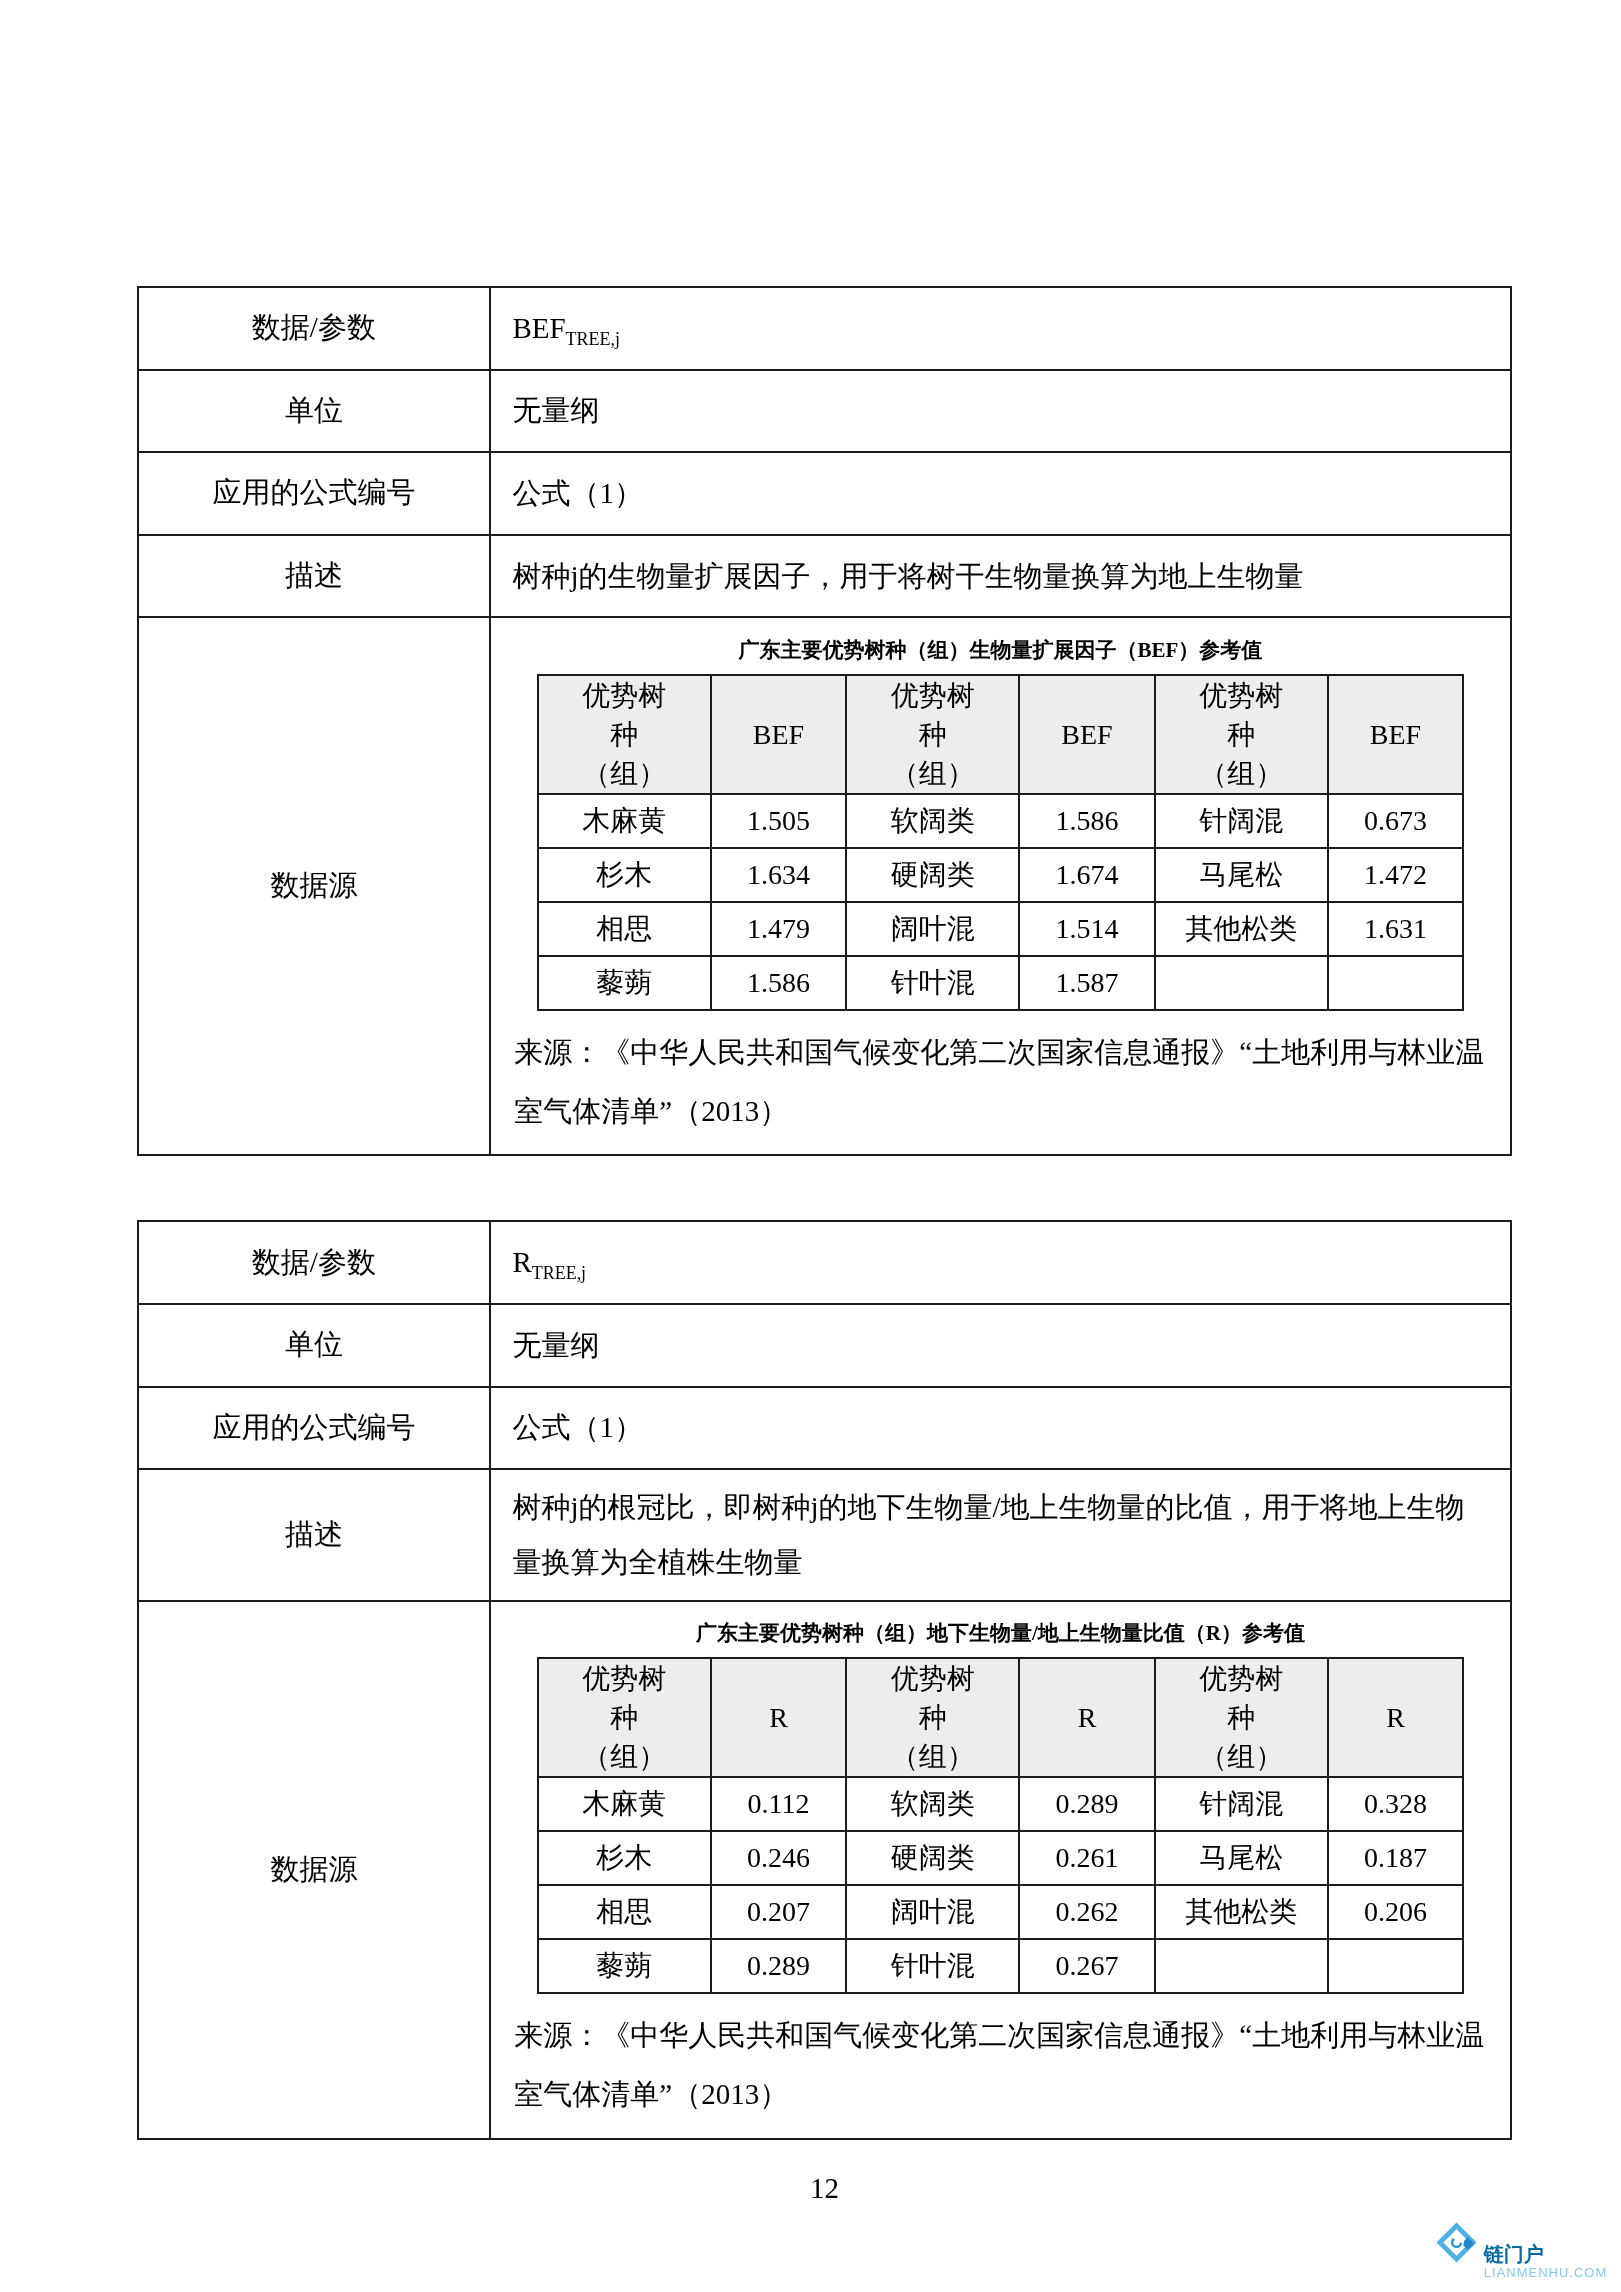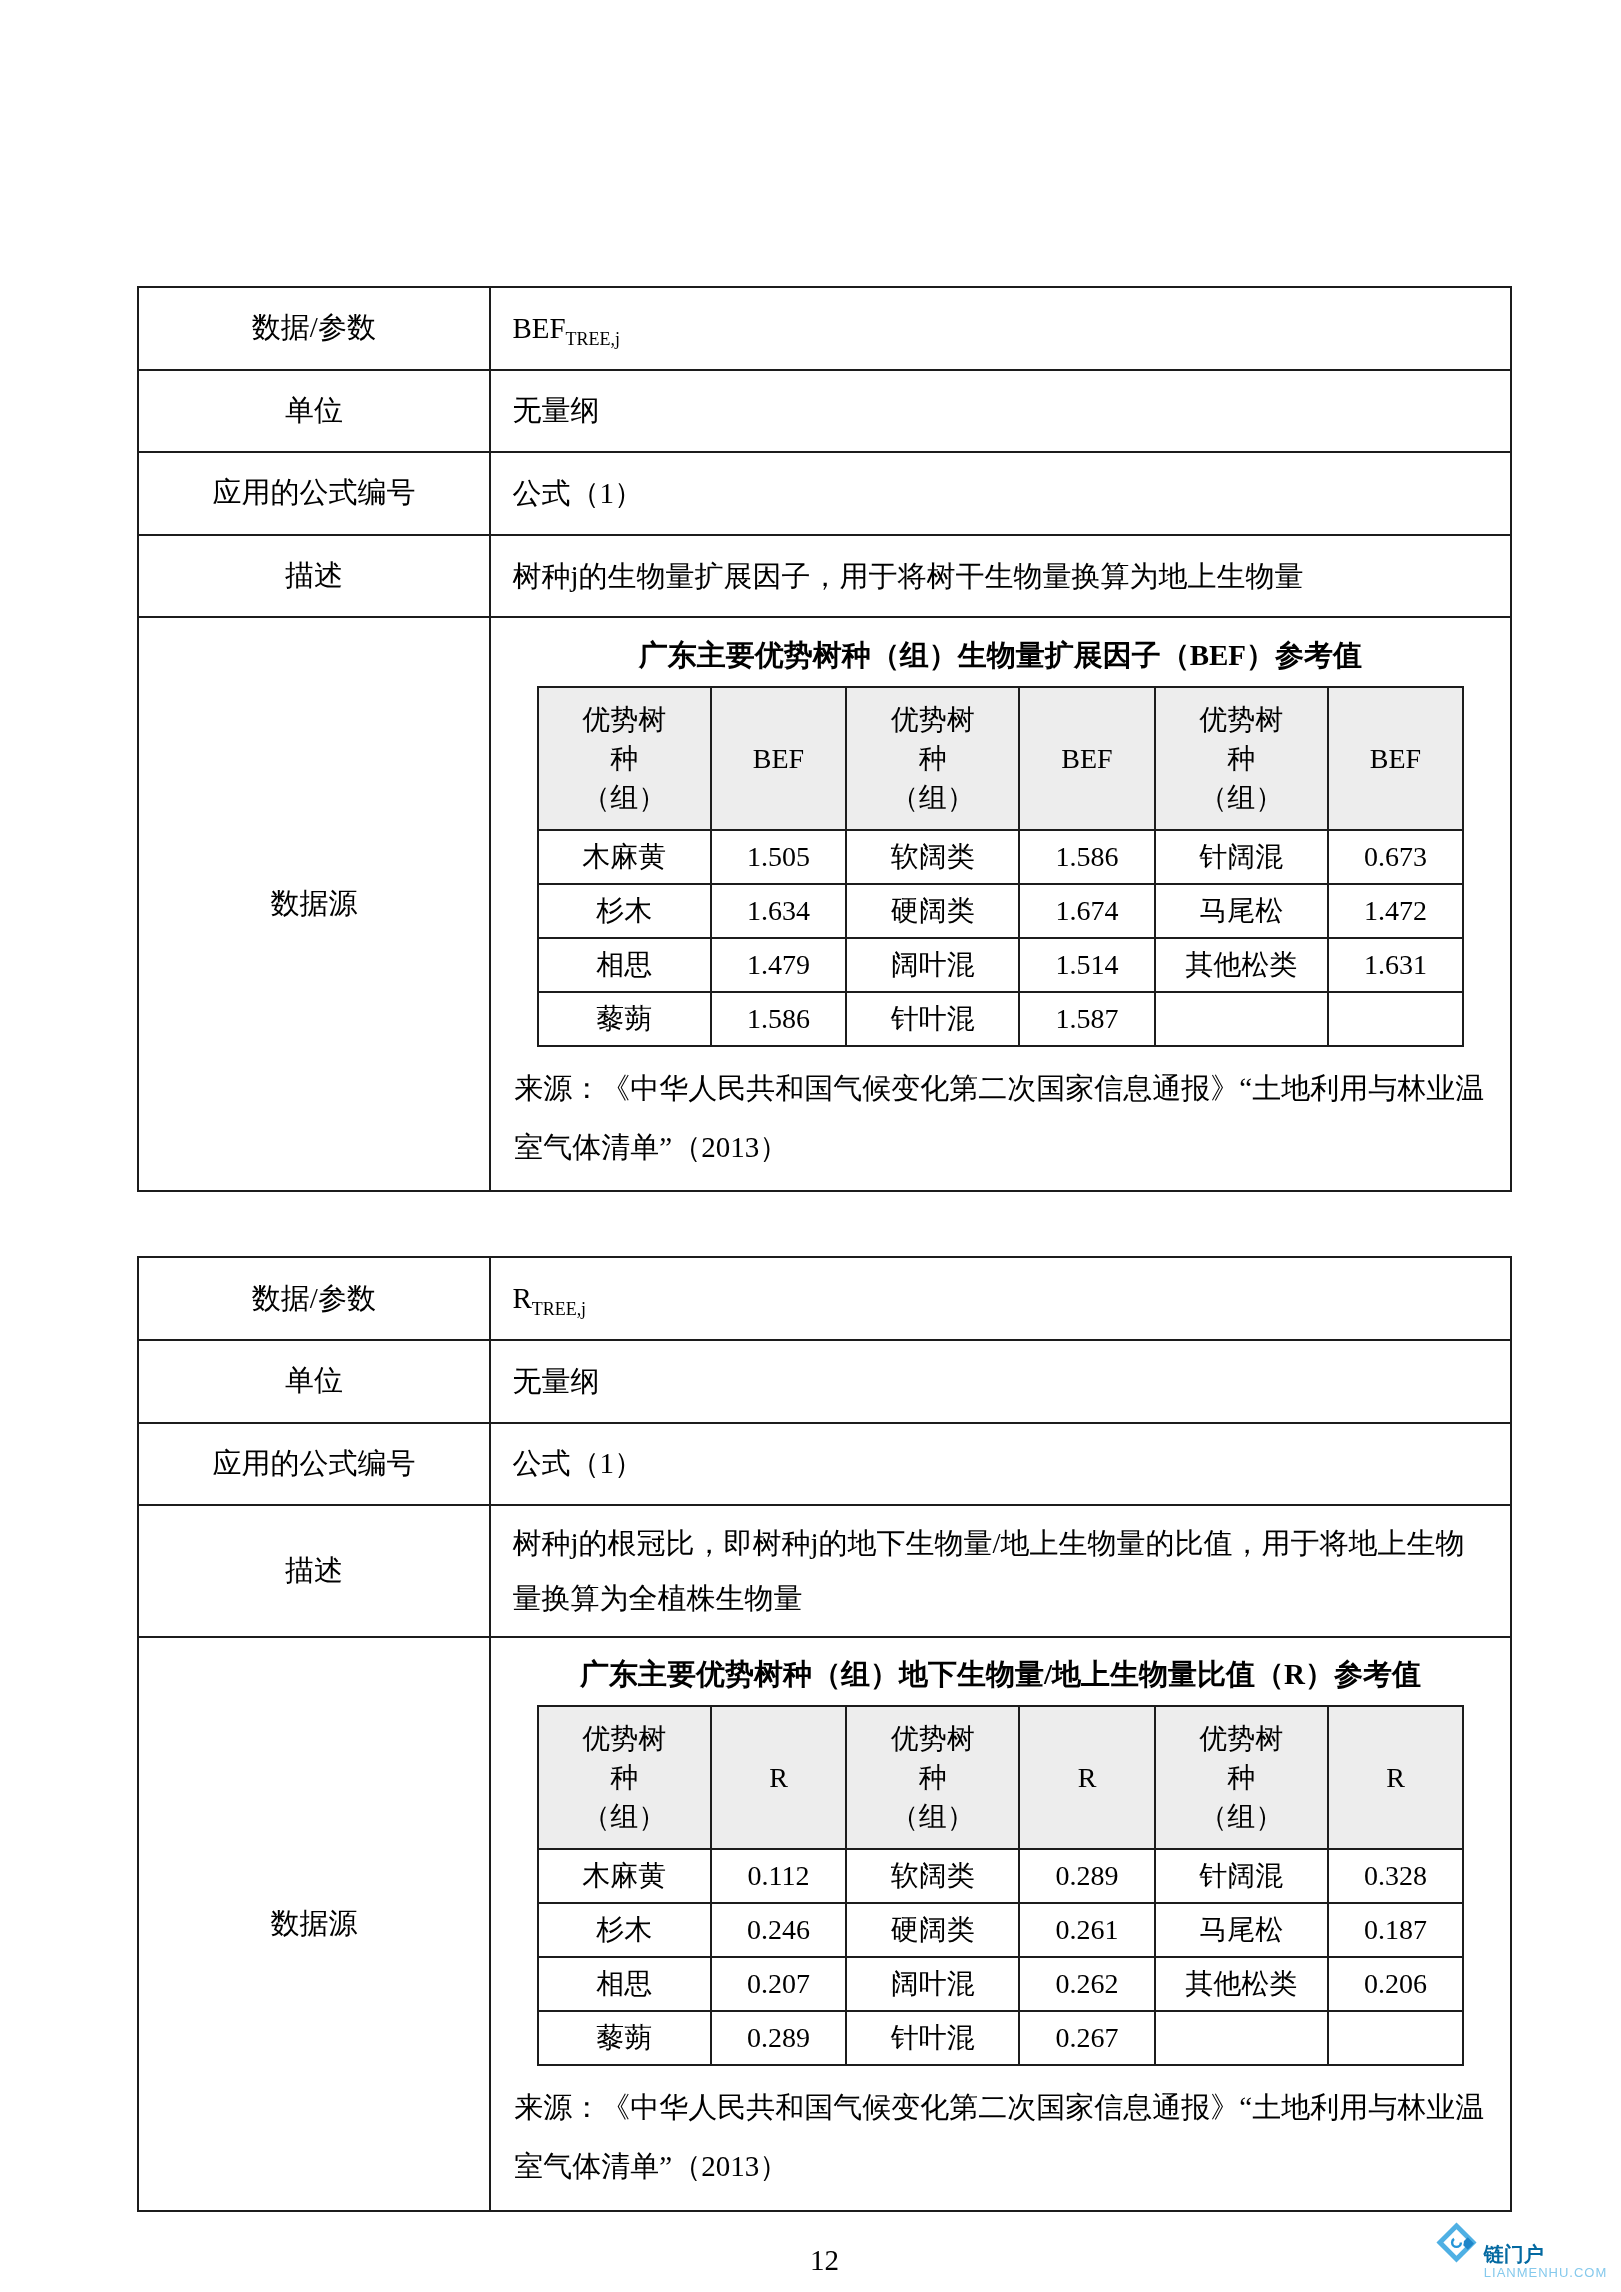--- a/index.html
+++ b/index.html
@@ -13,24 +13,24 @@
   
   table.param{width:100%;border-collapse:collapse;table-layout:fixed;}
   table.param td{border:2.9px solid #1c1c1c;font-size:29px;vertical-align:middle;}
   table.param td.lbl{width:338px;text-align:center;padding:0 5.9px;}
   table.param td.val{padding:9.8px 21.6px;line-height:55px;}
   table.param tr.simple td{height:61px;}
   table.param td.datasource-cell{padding:5.9px 0 9.8px 0;}
   .tbl-gap{height:64px;}
 
   
-  .ref-title{text-align:center;font-weight:bold;font-size:29px;margin:11.8px 9.8px 9.8px;}
+  .ref-title{text-align:center;font-weight:bold;font-size:21px;margin:11.8px 9.8px 9.8px;}
   table.ref{width:91%;margin:0 auto;border-collapse:collapse;table-layout:fixed;}
   table.ref td{border:2px solid #1c1c1c;text-align:center;font-size:28px;vertical-align:middle;}
-  table.ref thead td{background:#ededed;height:78px;line-height:39px;padding:12px 37px;}
+  table.ref thead td{background:#ededed;height:78px;line-height:39px;padding:0 37px;}
   table.ref thead td.vcol{padding:0 5.9px;}
   table.ref tbody td{height:52px;padding:0 5.9px;}
   col.species{width:18.7%;}
   col.value{width:14.6%;}
 
   .source-text{font-size:29px;line-height:59px;padding:11.8px 23.5px 3.9px;}
 
   sub.param-sub{font-size:0.62em;line-height:0;}
 
   .page-number{text-align:center;font-size:29px;margin-top:32px;}

